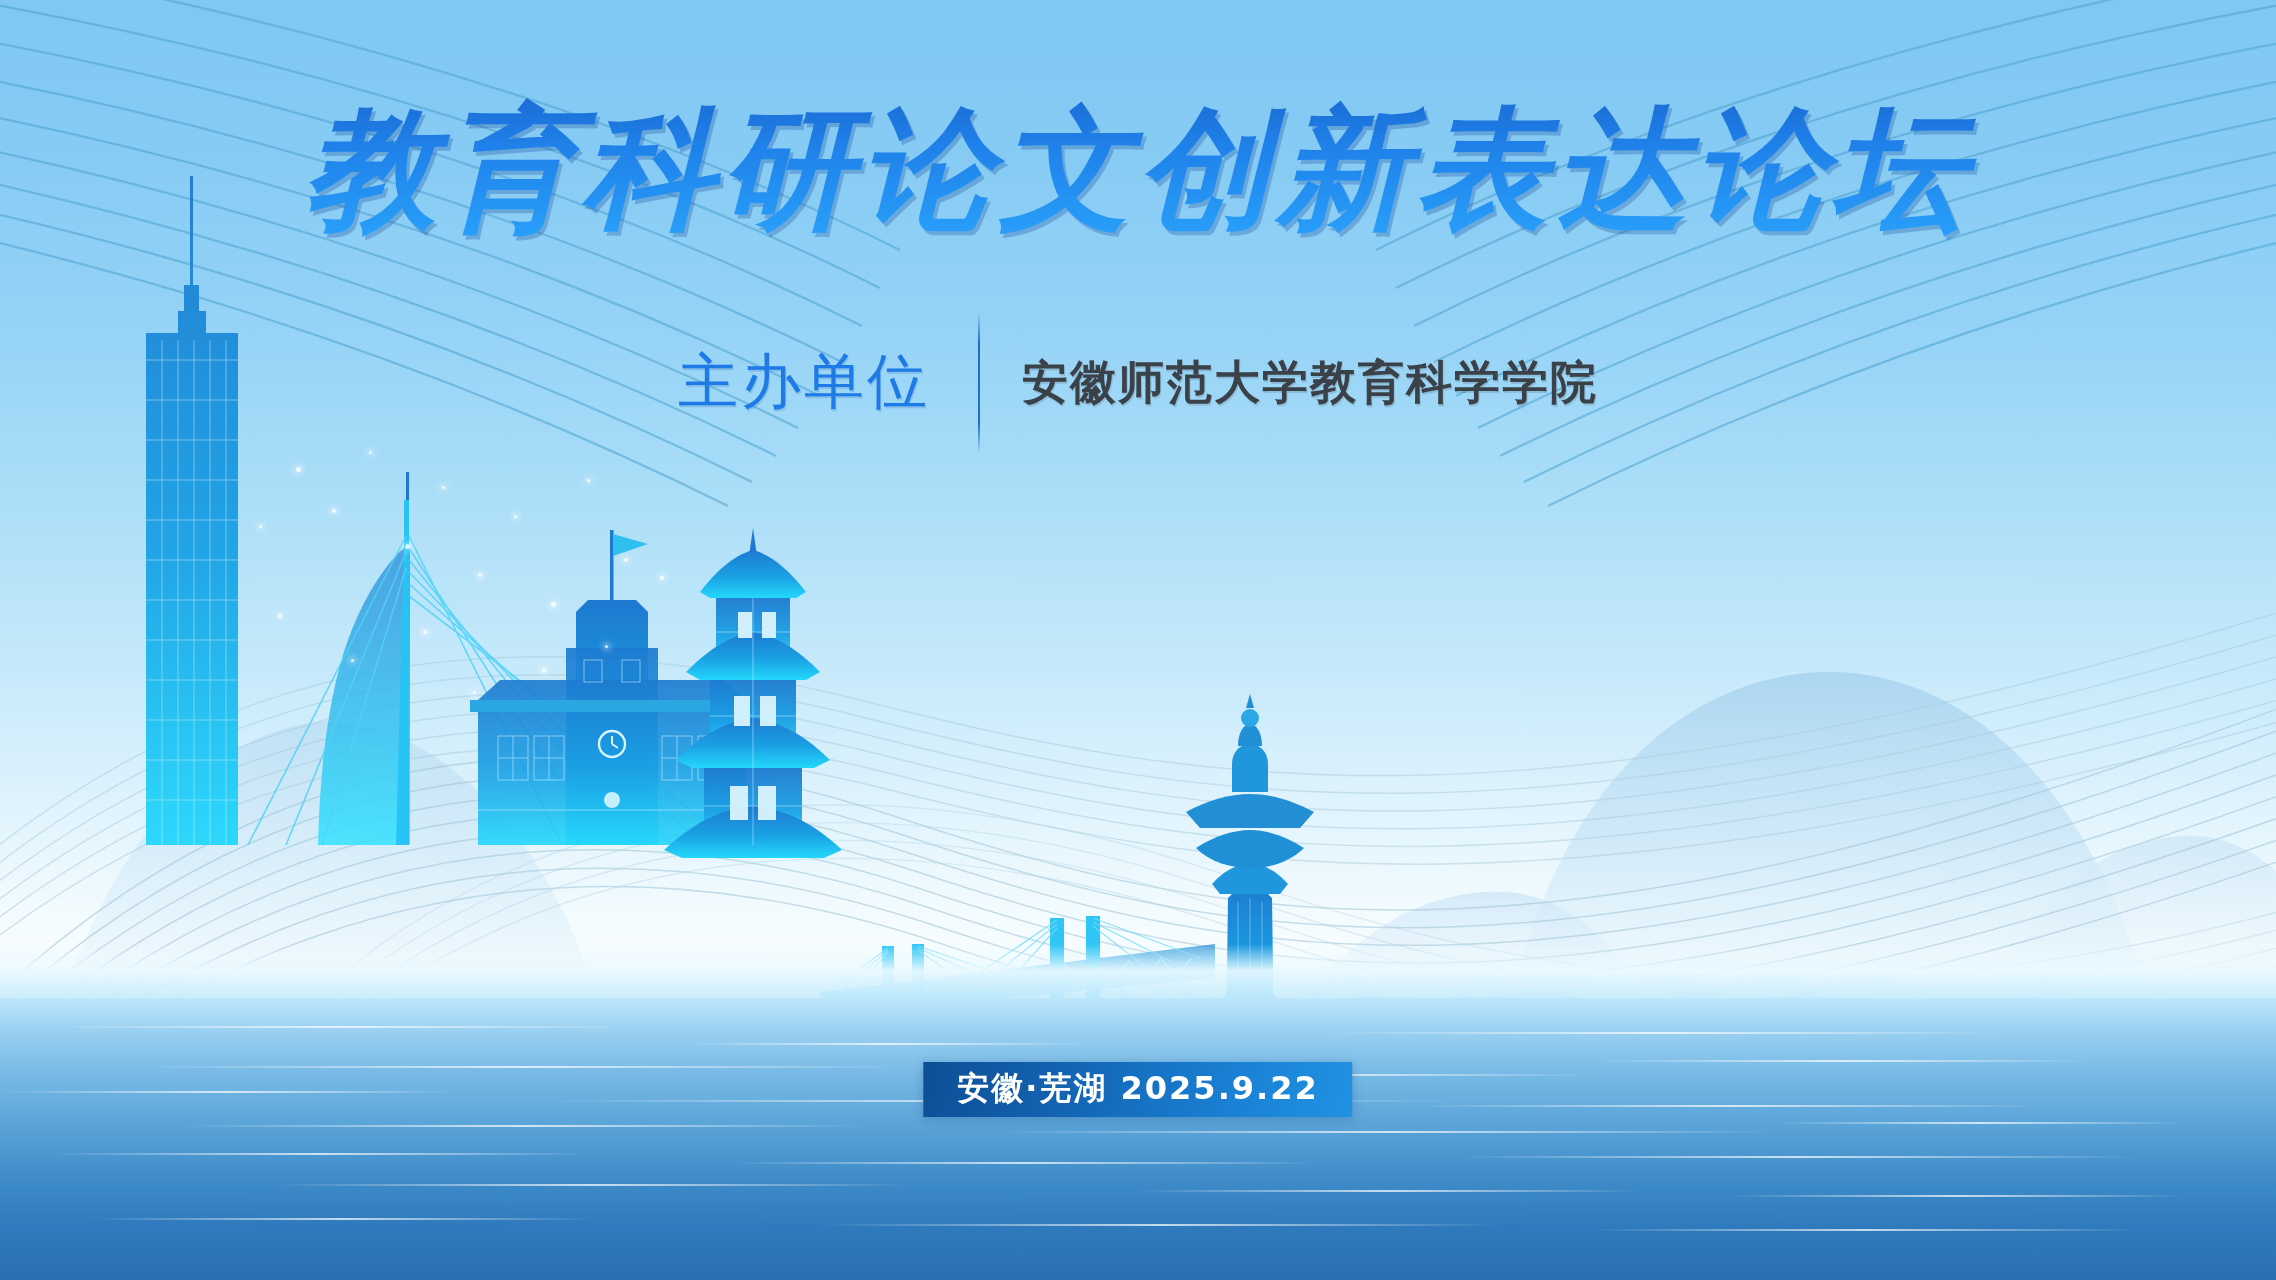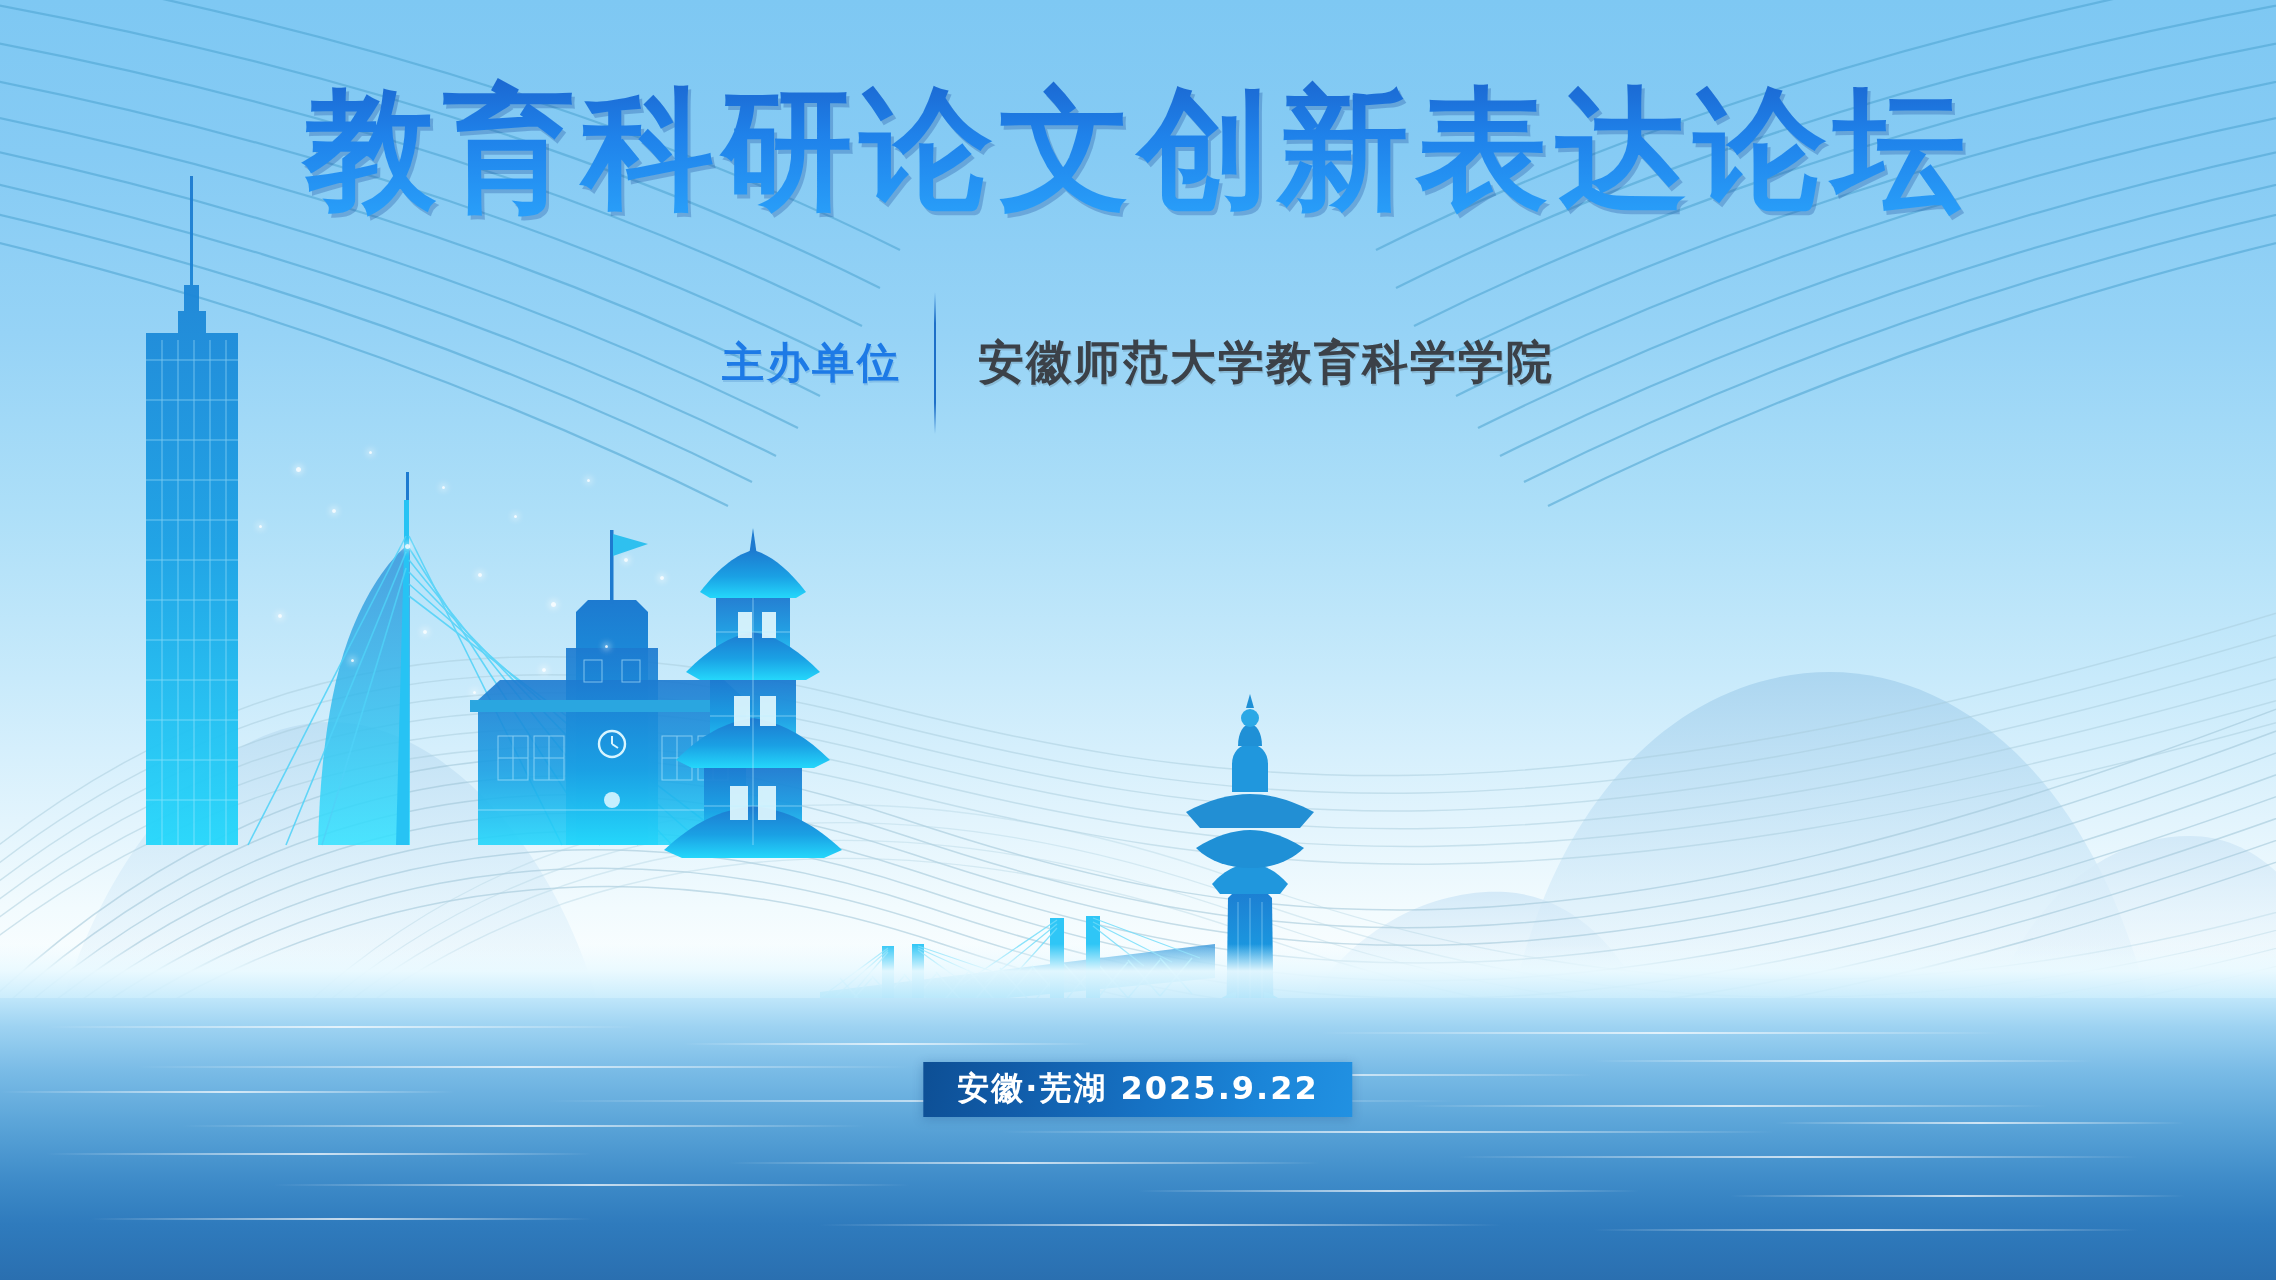--- a/index.html
+++ b/index.html
@@ -55,31 +55,32 @@
     position:absolute;border-radius:50%;
     background:rgba(255,255,255,.85);
     box-shadow:0 0 6px 2px rgba(255,255,255,.55);
   }
 
   
   .content{position:absolute;left:0;right:0;top:0;text-align:center;}
 
   .title{
     margin:0;
-    padding-top:80px;
+    padding-top:100px;
     font-size:132px;
     line-height:1.06;
     font-weight:bold;
     letter-spacing:7px;
     font-family:"DejaVu Sans","Liberation Sans",sans-serif;
     background:linear-gradient(to bottom,#1550b4 0%,#1a62cc 30%,#1f82ea 62%,#29a0fa 100%);
     -webkit-background-clip:text;background-clip:text;
     color:transparent;-webkit-text-fill-color:transparent;
     filter:drop-shadow(3px 4px 0 rgba(18,70,150,.28));
     white-space:nowrap;
+    font-style:italic;
   }
 
   .subtitle{
     margin:12px 0 0 0;
     font-size:74px;
     line-height:1.1;
     font-weight:bold;
     letter-spacing:6px;
     font-family:"DejaVu Serif","Liberation Serif",serif;
     background:linear-gradient(to bottom,#1550b4 0%,#1a68d4 45%,#2589ee 100%);
@@ -87,23 +88,23 @@
     color:transparent;-webkit-text-fill-color:transparent;
     filter:drop-shadow(2px 3px 0 rgba(18,70,150,.22));
   }
 
   .organizer{
     margin-top:72px;
     display:flex;align-items:center;justify-content:center;
     gap:0;
   }
   .org-label{
-    font-size:42px;font-weight:bold;letter-spacing:3px;
+    font-size:60px;font-weight:normal;letter-spacing:3px;
     color:#1d7ae6;
-    padding-right:32px;
+    padding-right:48px;
     font-family:"DejaVu Sans","Liberation Sans",sans-serif;
     text-shadow:1px 2px 0 rgba(20,90,170,.18);
   }
   .org-divider{
     width:2px;height:142px;
     background:linear-gradient(to bottom,rgba(30,110,200,0),#1d6fc8 22%,#1d6fc8 78%,rgba(30,110,200,0));
   }
   .org-name{
     font-size:46px;font-weight:bold;letter-spacing:2px;
     color:#3b4148;

